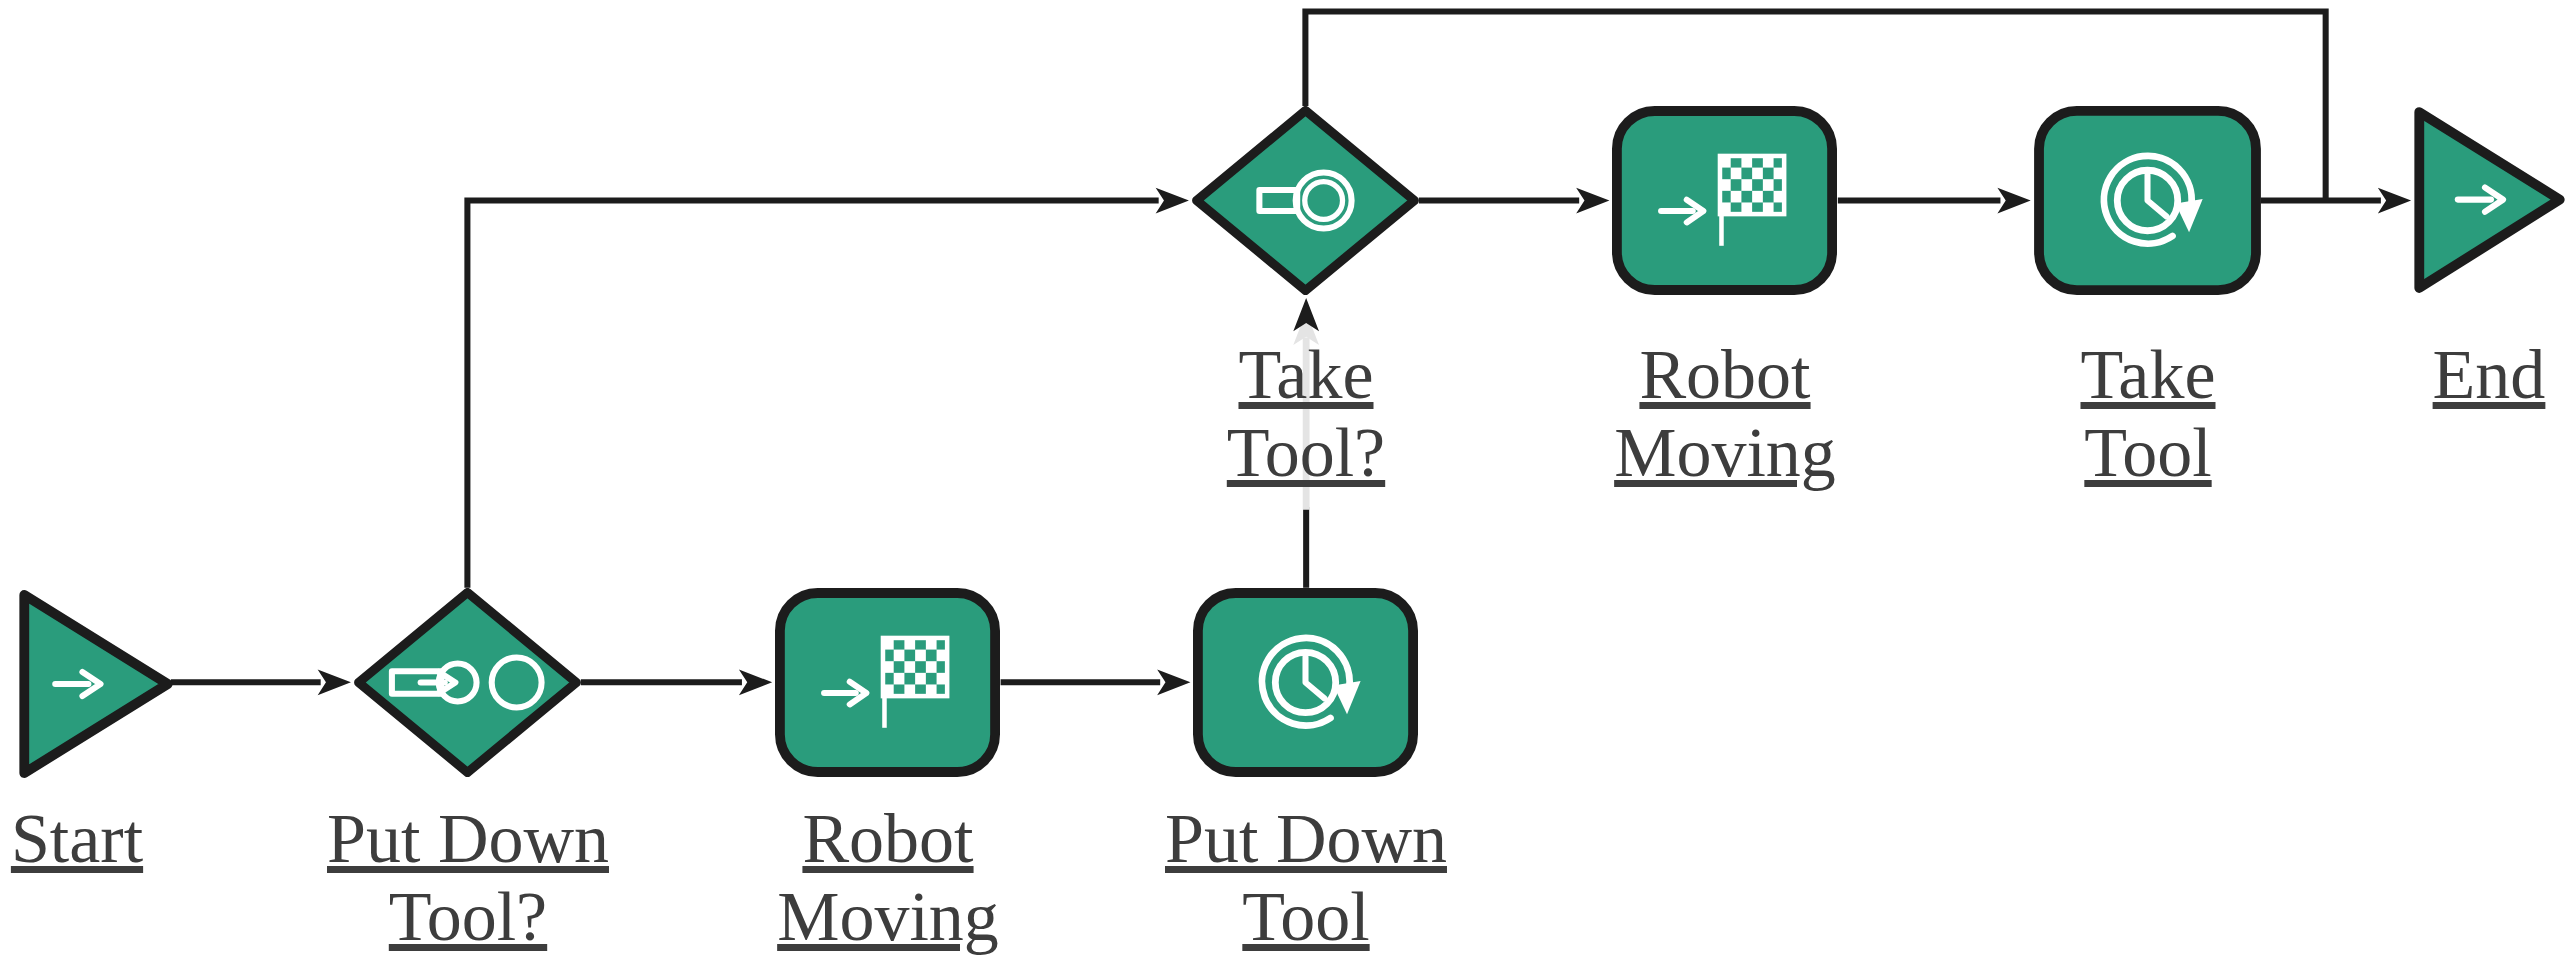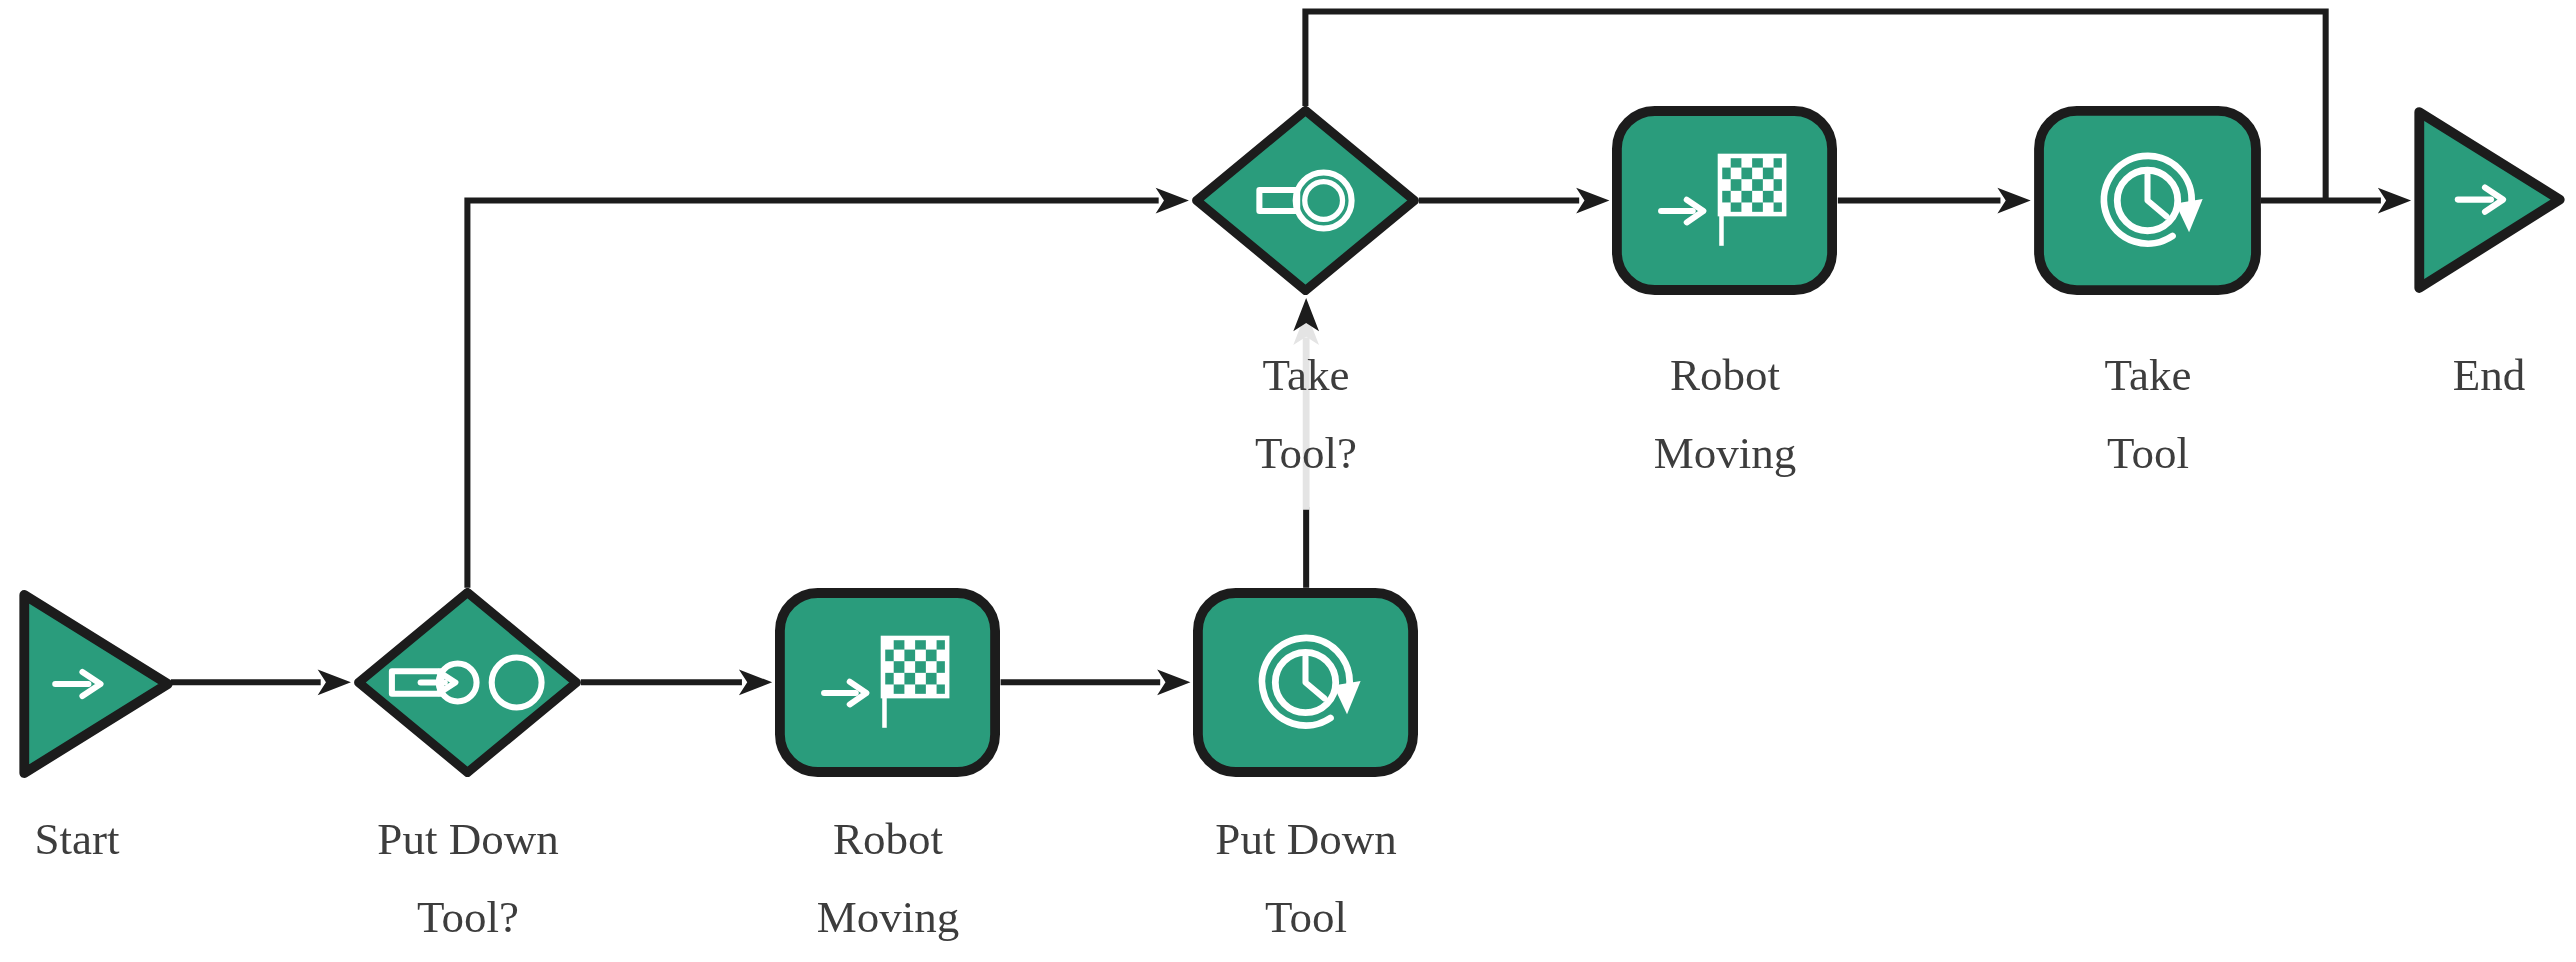--- a/index.html
+++ b/index.html
@@ -21,25 +21,26 @@
     width: 2576px; height: 963px;
   }
   .node {
     position: absolute;
   }
   .node svg { display: block; }
   .node-label {
     position: absolute;
     width: 318px;
     text-align: center;
-    font-size: 45px;
+    font-size: 70px;
     line-height: 78px;
     color: #3d3d3d;
     white-space: pre-line;
     letter-spacing: 0px;
+    text-decoration: underline;
   }
 </style>
 </head>
 <body>
 
 <div class="canvas">
 
   <svg class="edges-layer" viewBox="0 0 3406 1273" fill="none">
 
     <g>

